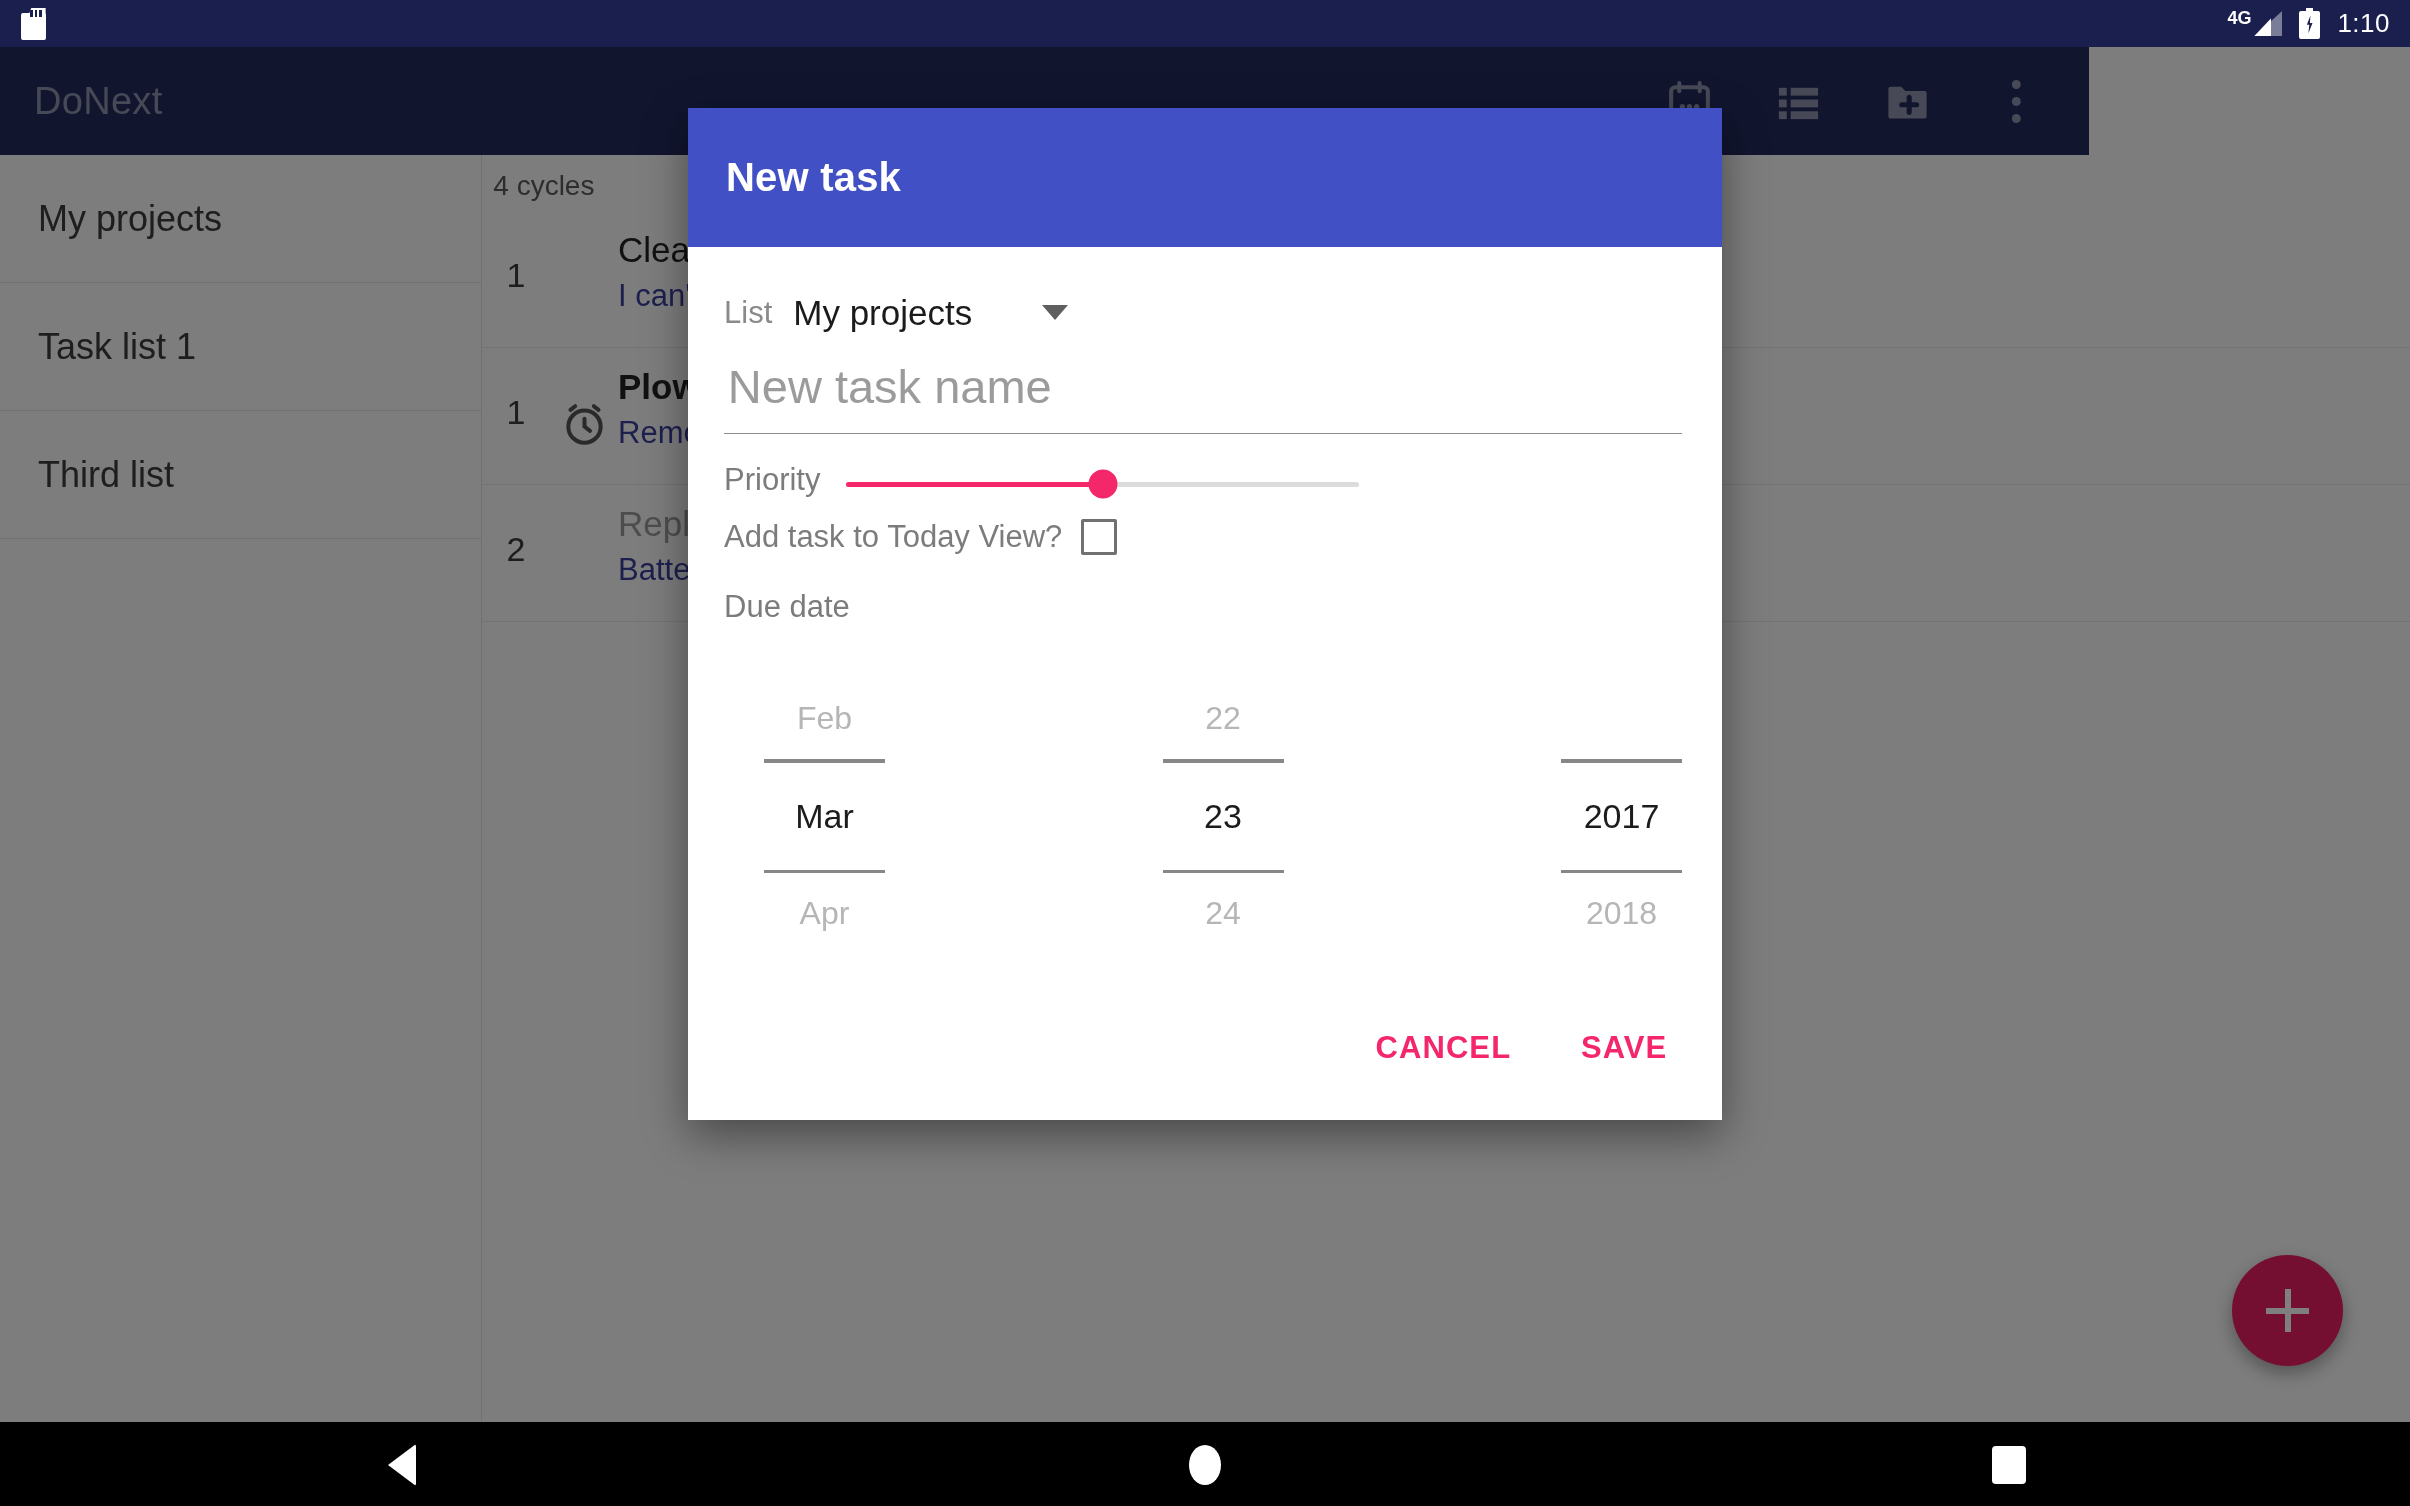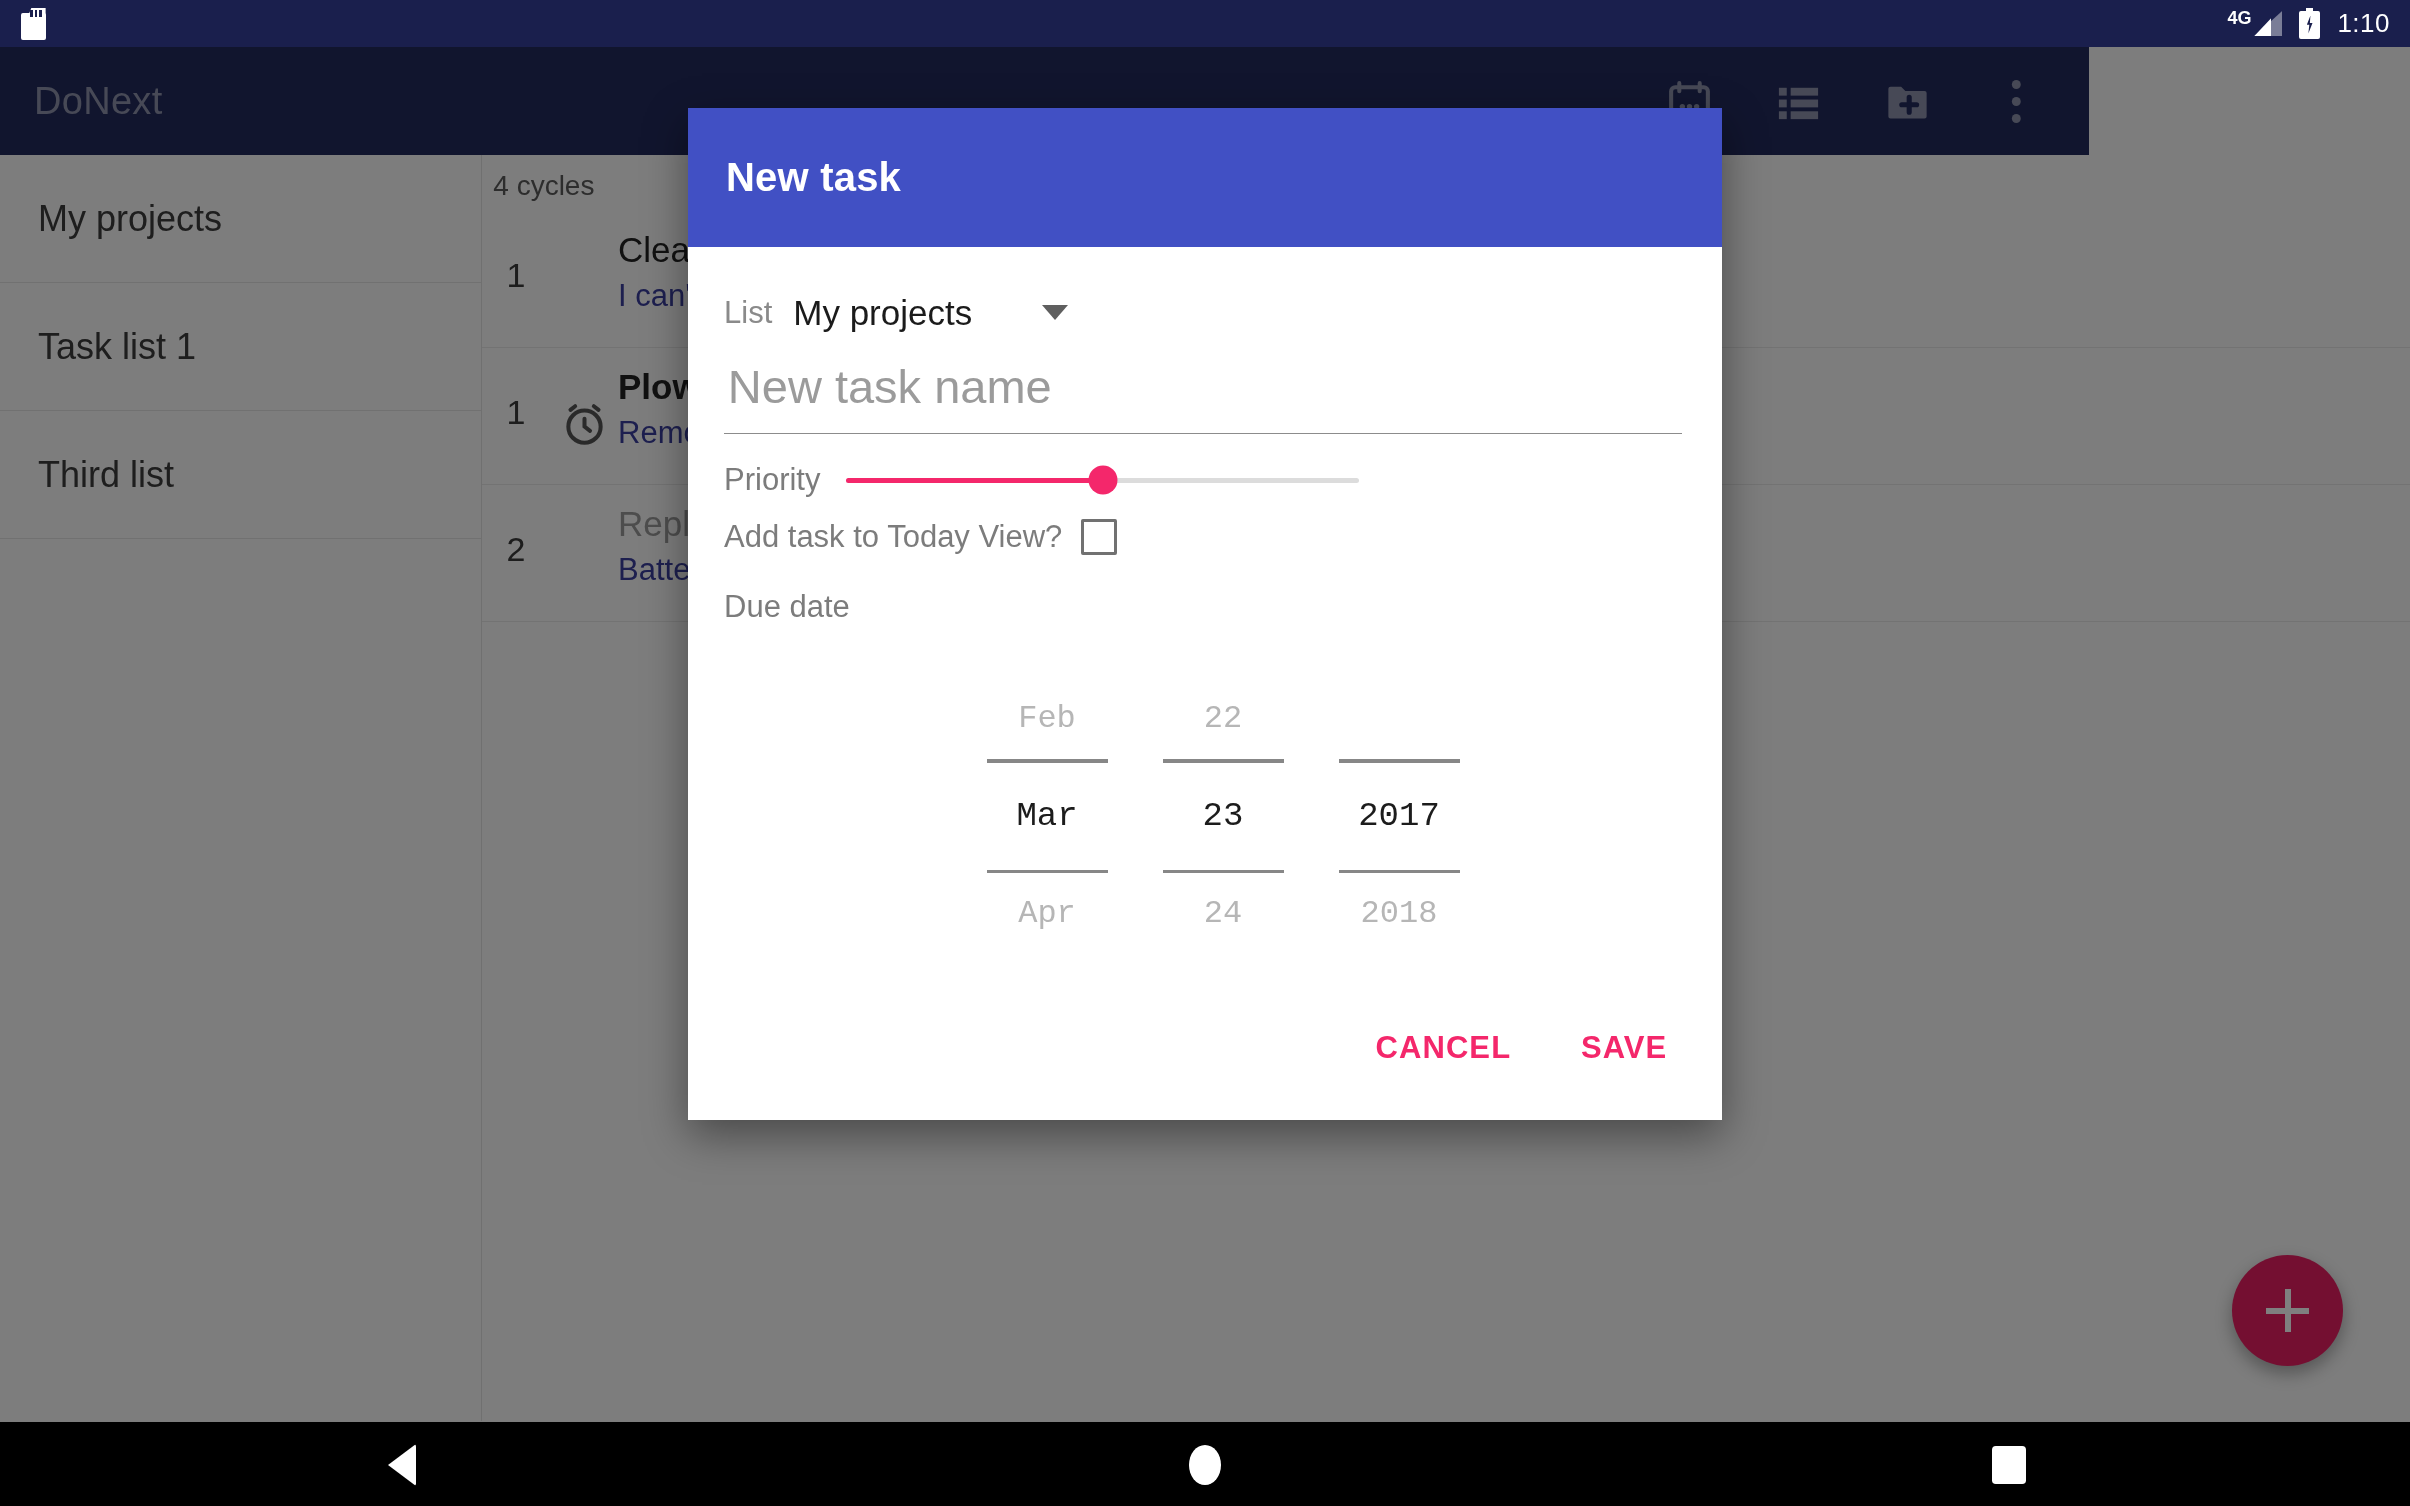--- a/index.html
+++ b/index.html
@@ -273,21 +273,21 @@
     font-size: 36px;
     color: #9b9b9b;
     padding: 9.4px 0 0 3.8px;
     height: 111px;
     border-bottom: 1.9px solid #8c8c8c;
     margin-bottom: 32px;
   }
 
   .priority-row {
     display: flex;
-    align-items: center;
+    align-items: flex-end;
     gap: 26px;
     padding-bottom: 21px;
   }
   .priority-label { font-size: 31px; color: #7c7c7c; }
   .slider {
     position: relative;
     width: 513px;
     height: 28px;
     display: flex;
     align-items: center;
@@ -323,24 +323,23 @@
 
   .due-label {
     font-size: 31px;
     color: #7c7c7c;
     padding-bottom: 19px;
   }
 
   
   .date-picker {
     display: flex;
-    justify-content: center;
+    justify-content: space-between;
     gap: 55px;
     padding: 34px 0 38px 40px;
-    font-family: Liberation Mono, monospace;
   }
   .dp-col {
     width: 121px;
     display: flex;
     flex-direction: column;
     align-items: center;
   }
   .dp-prev, .dp-next {
     font-size: 32px;
     color: #b6b6b6;

